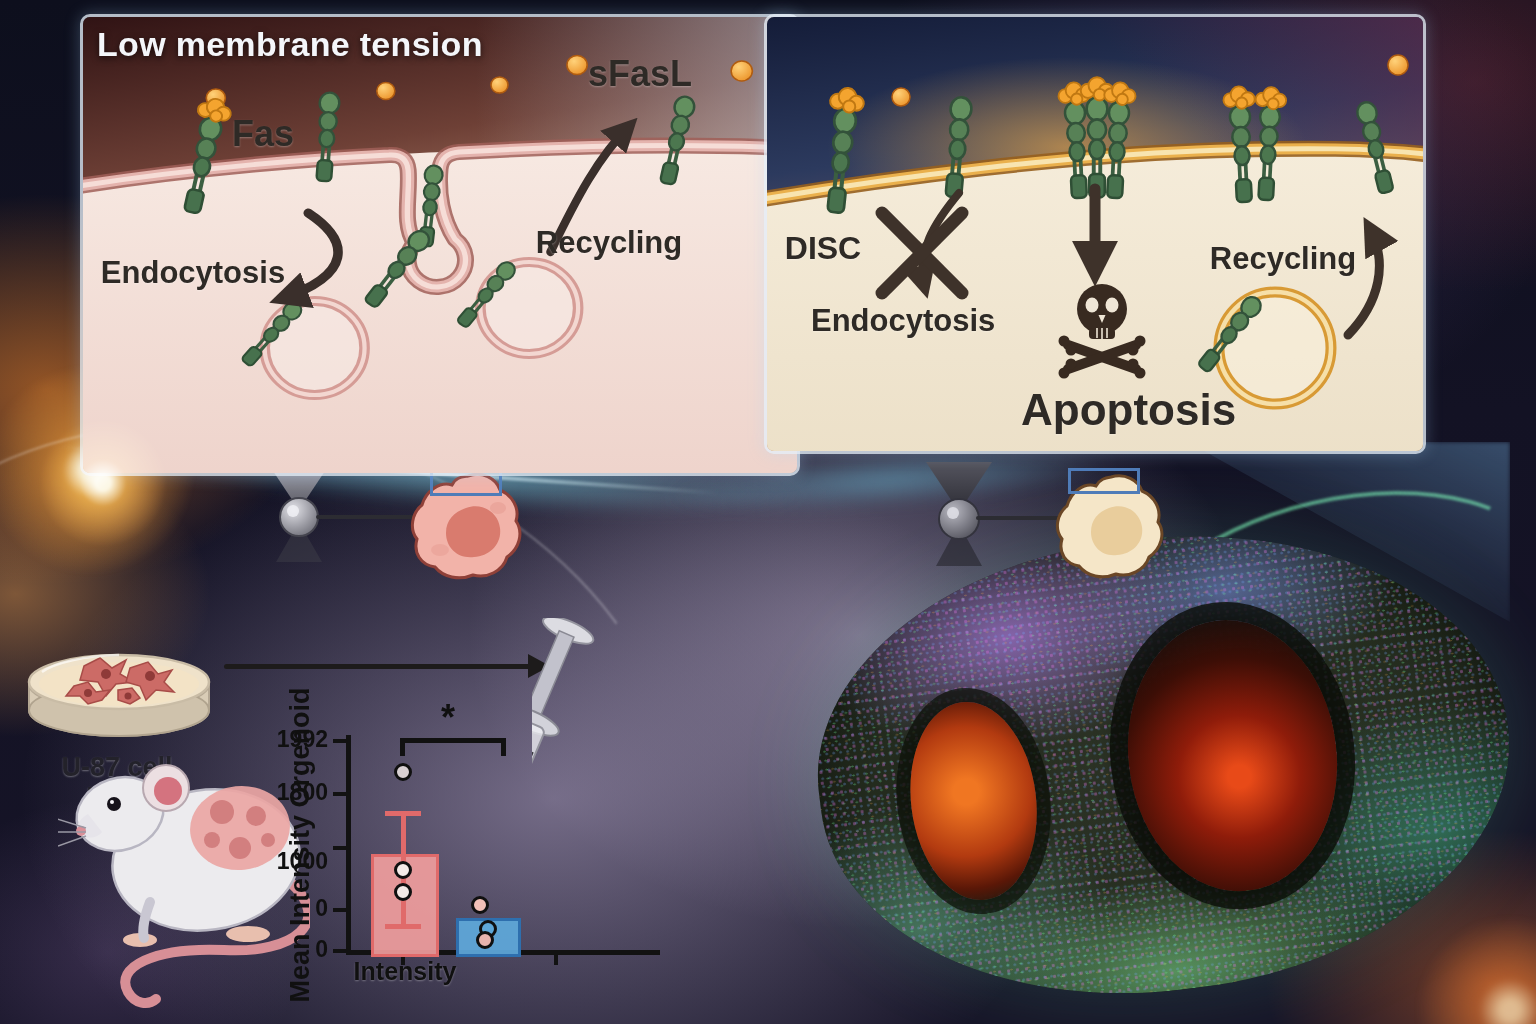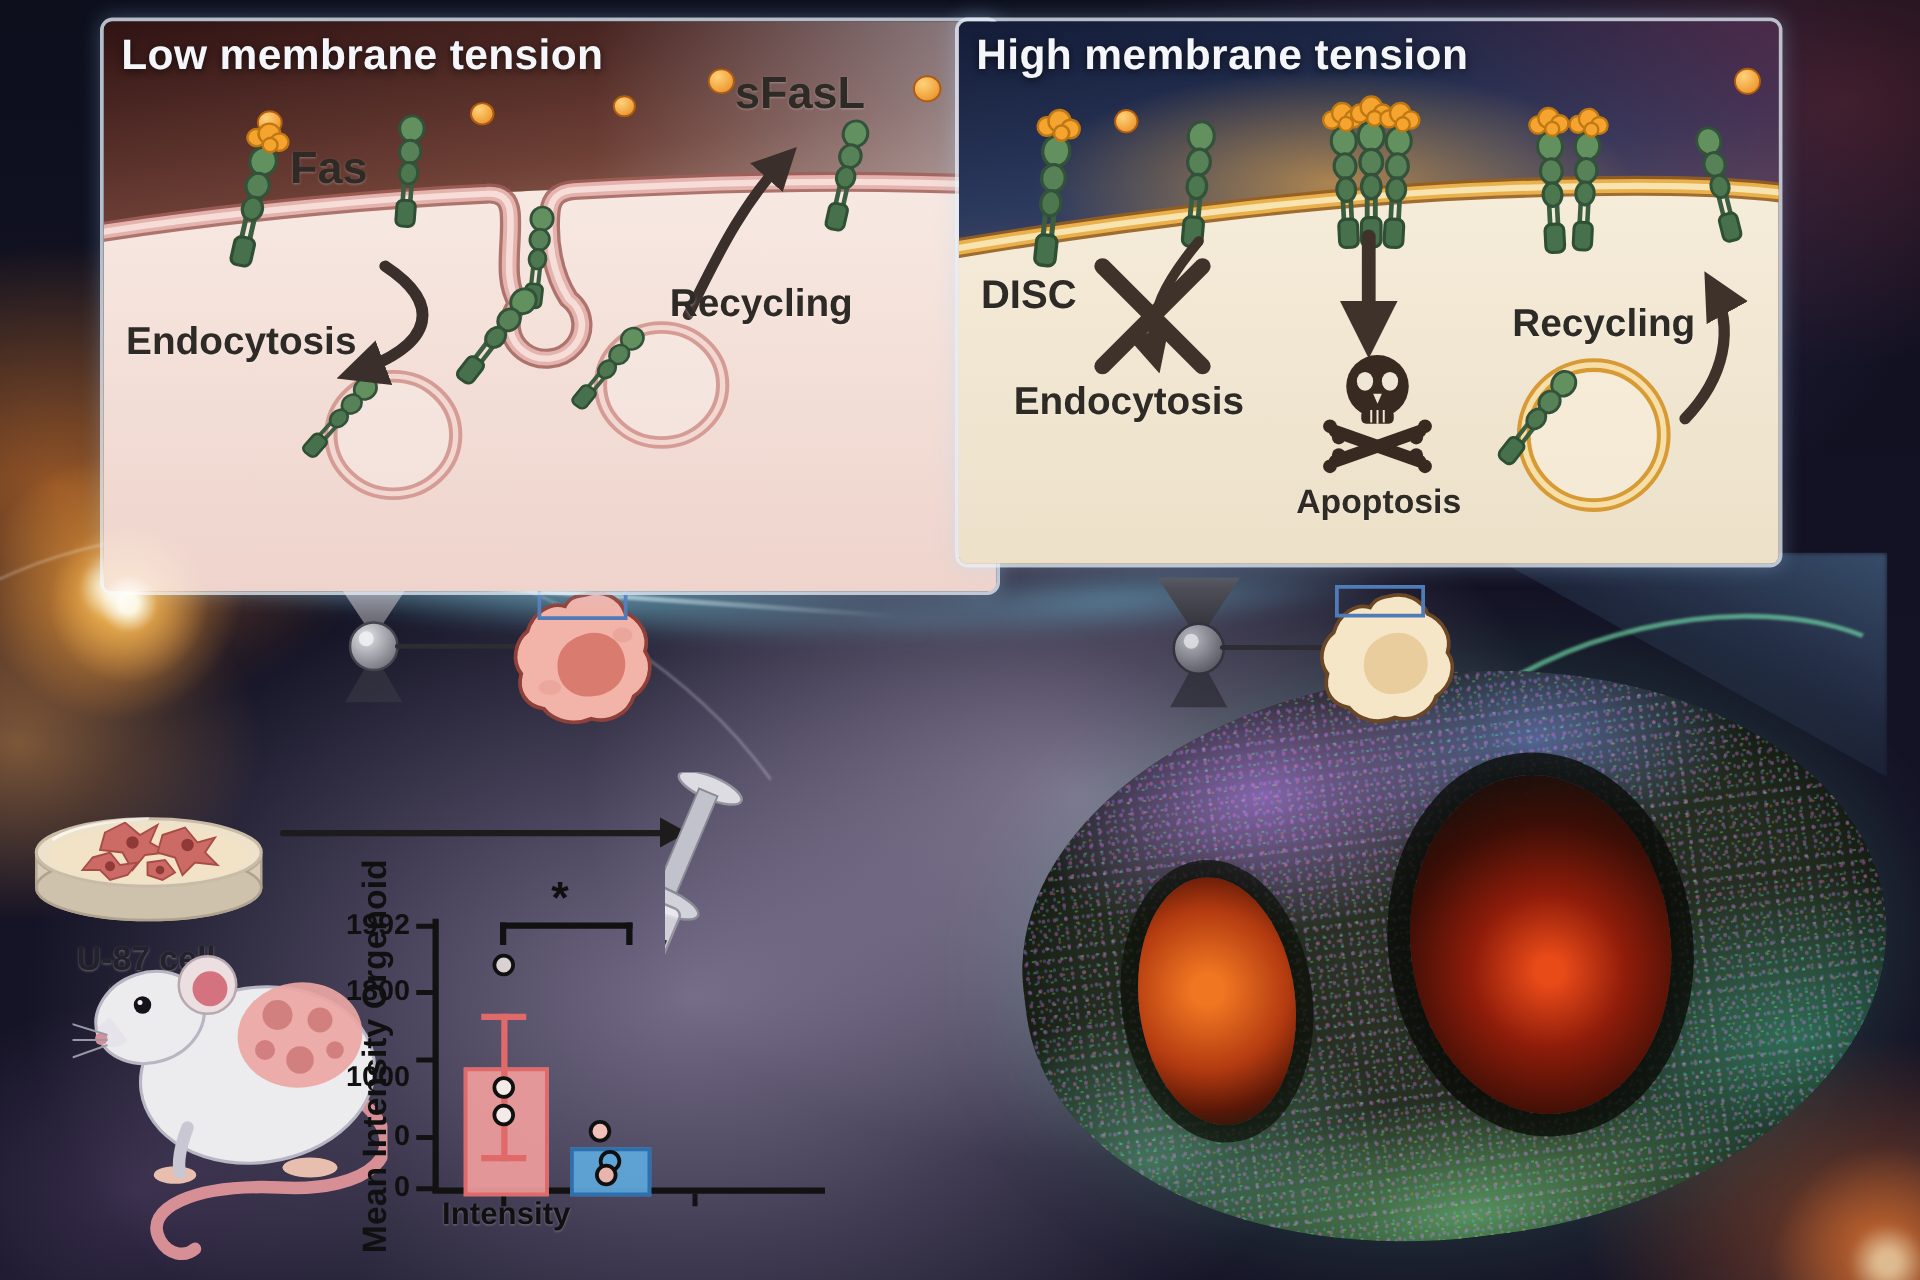--- a/index.html
+++ b/index.html
@@ -540,22 +540,21 @@
             <circle cx="38" cy="24" r="5.5"></circle>
             <circle cx="31" cy="33" r="5.5"></circle>
           <circle cx="38" cy="56" r="5.5"></circle>
             <circle cx="31" cy="47" r="5.5"></circle>
             <circle cx="-38" cy="56" r="5.5"></circle>
             <circle cx="-31" cy="47" r="5.5"></circle>
         </g>
       </g>
     </svg>
 
-    <div class="panel-title">High membrane tension</div>
-    <div class="lbl" style="left:14px;top:202px;width:84px;font-size:32px">DISC</div>
+    <div class="lbl" style="left:14px;top:215px;width:84px;font-size:32px">DISC</div>
     <div class="lbl" style="left:44px;top:288px;width:176px;font-size:31px">Endocytosis</div>
-    <div class="lbl" style="left:254px;top:370px;width:164px;font-size:27px">Apoptosis</div>
+    <div class="lbl" style="left:254px;top:370px;width:164px;font-size:44px">Apoptosis</div>
     <div class="lbl" style="left:438px;top:226px;width:156px;font-size:31px">Recycling</div>
   </div>
 
   <div class="glow flare2" style="mix-blend-mode:screen"></div>
 
 </div>
 
 </body></html>

